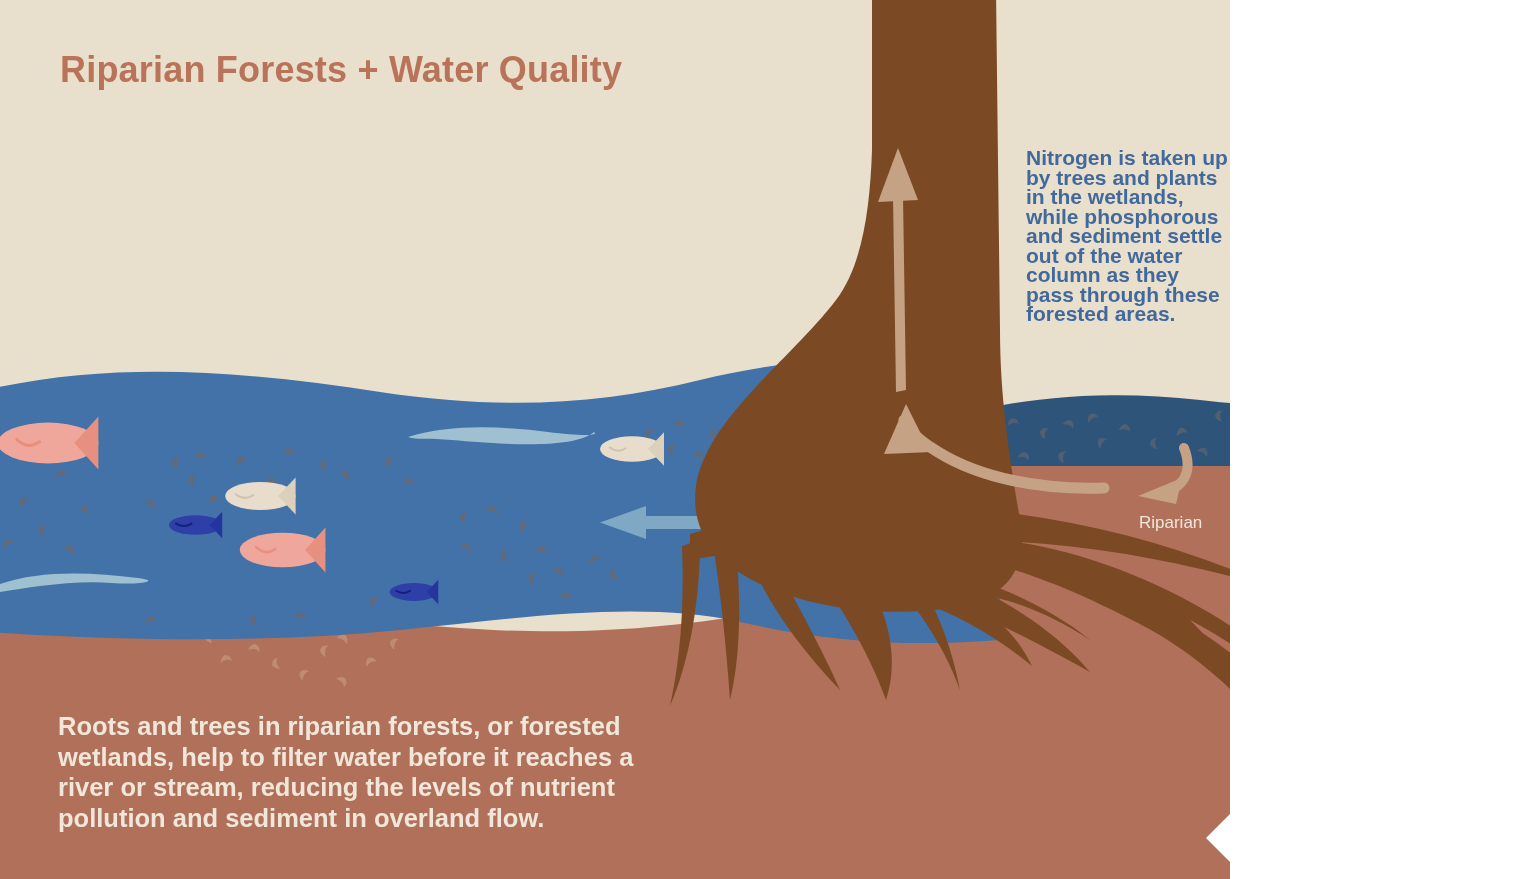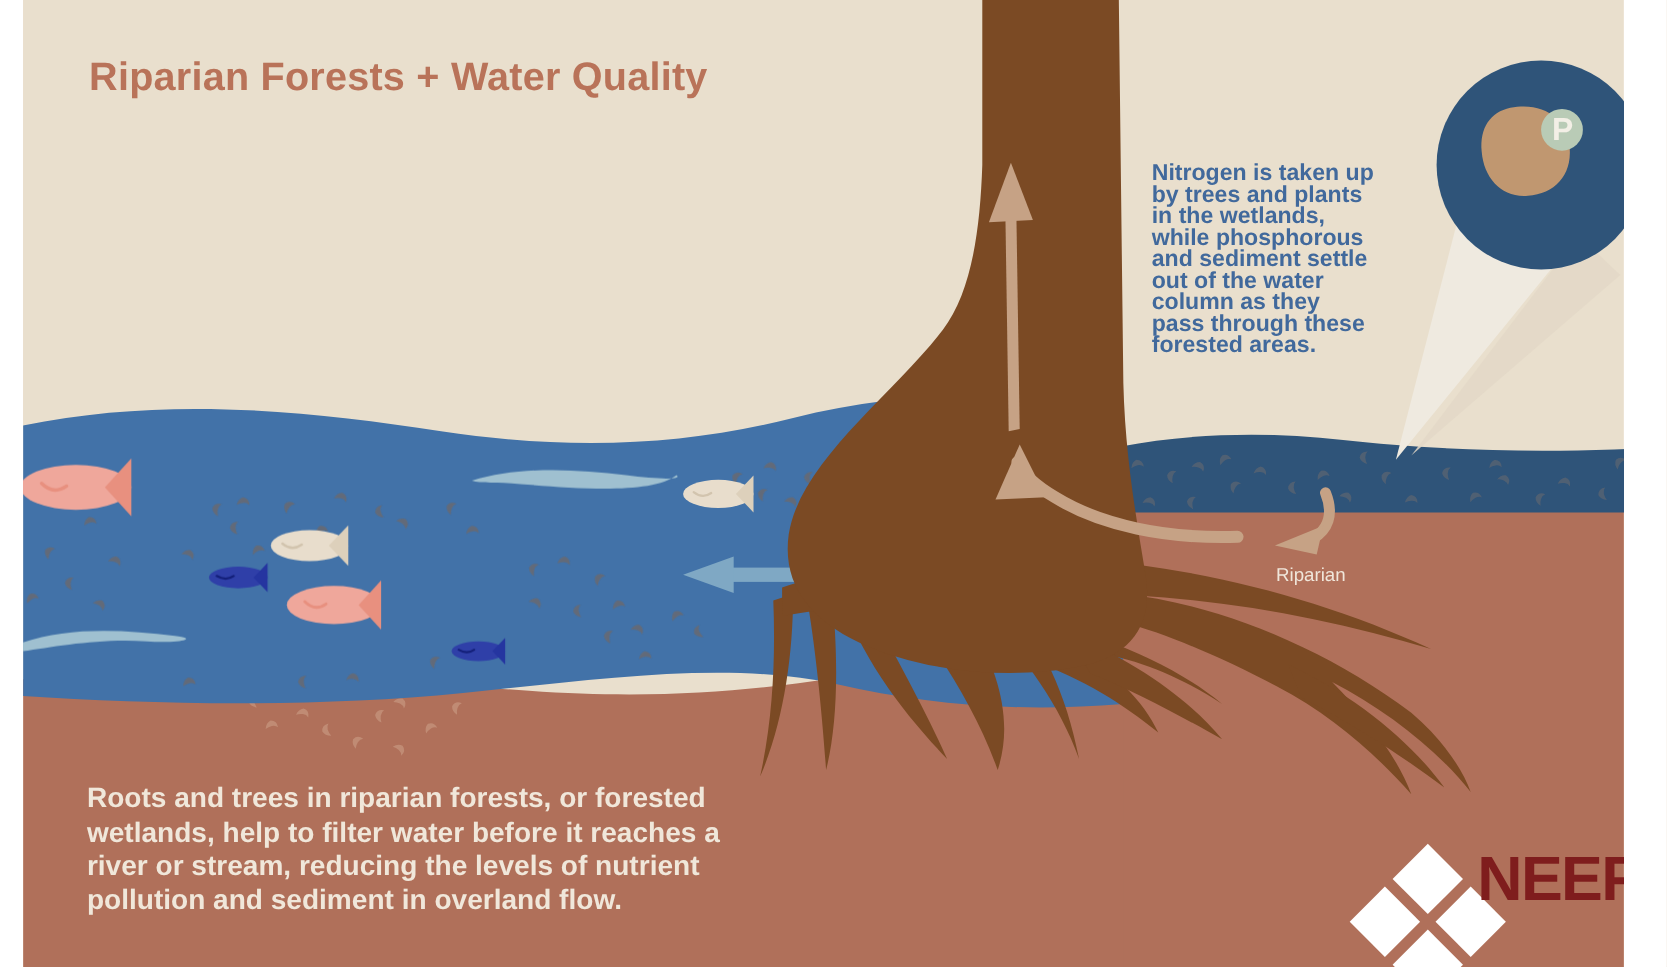--- a/index.html
+++ b/index.html
@@ -1,23 +1,22 @@
 <!DOCTYPE html>
 <html><head>
 <meta charset="utf-8">
 <title>Riparian Forests + Water Quality</title>
 <style>
   html,body{margin:0;padding:0;background:#ffffff;}
   body{font-family:"Liberation Sans", sans-serif;}
   #stage{
     position:relative;
-    width:1455px;height:879px;
+    width:1230px;height:879px;
     overflow:hidden;
     background:#e9dfcd;
-    margin-left:21px;
   }
   #art{position:absolute;left:0;top:0;width:1515px;height:879px;}
   .txt{position:absolute;}
 
   #title{
     left:60px; top:49px;
     font-size:36px;
     font-weight:bold;
     letter-spacing:.2px;
     color:#b97359;

